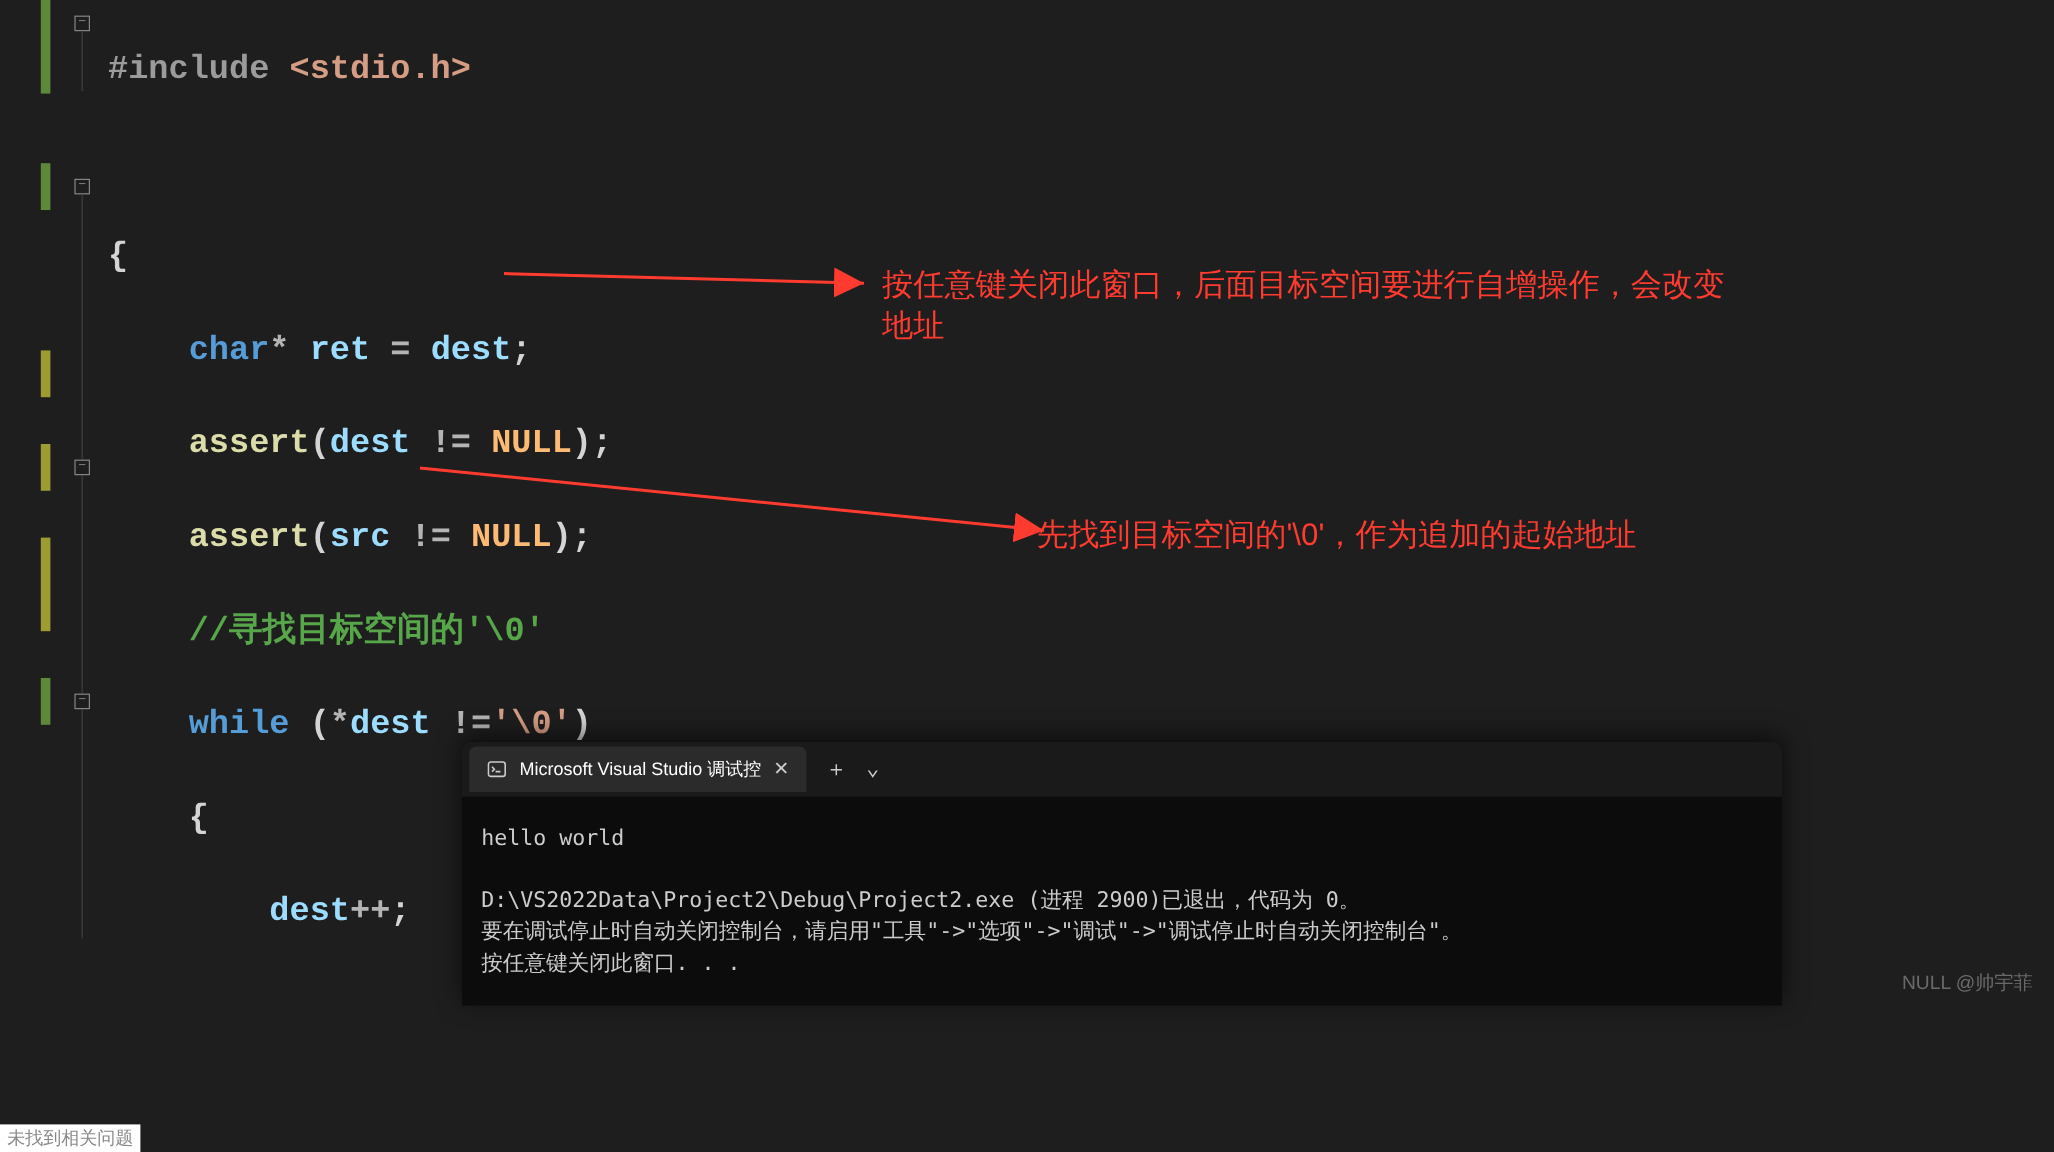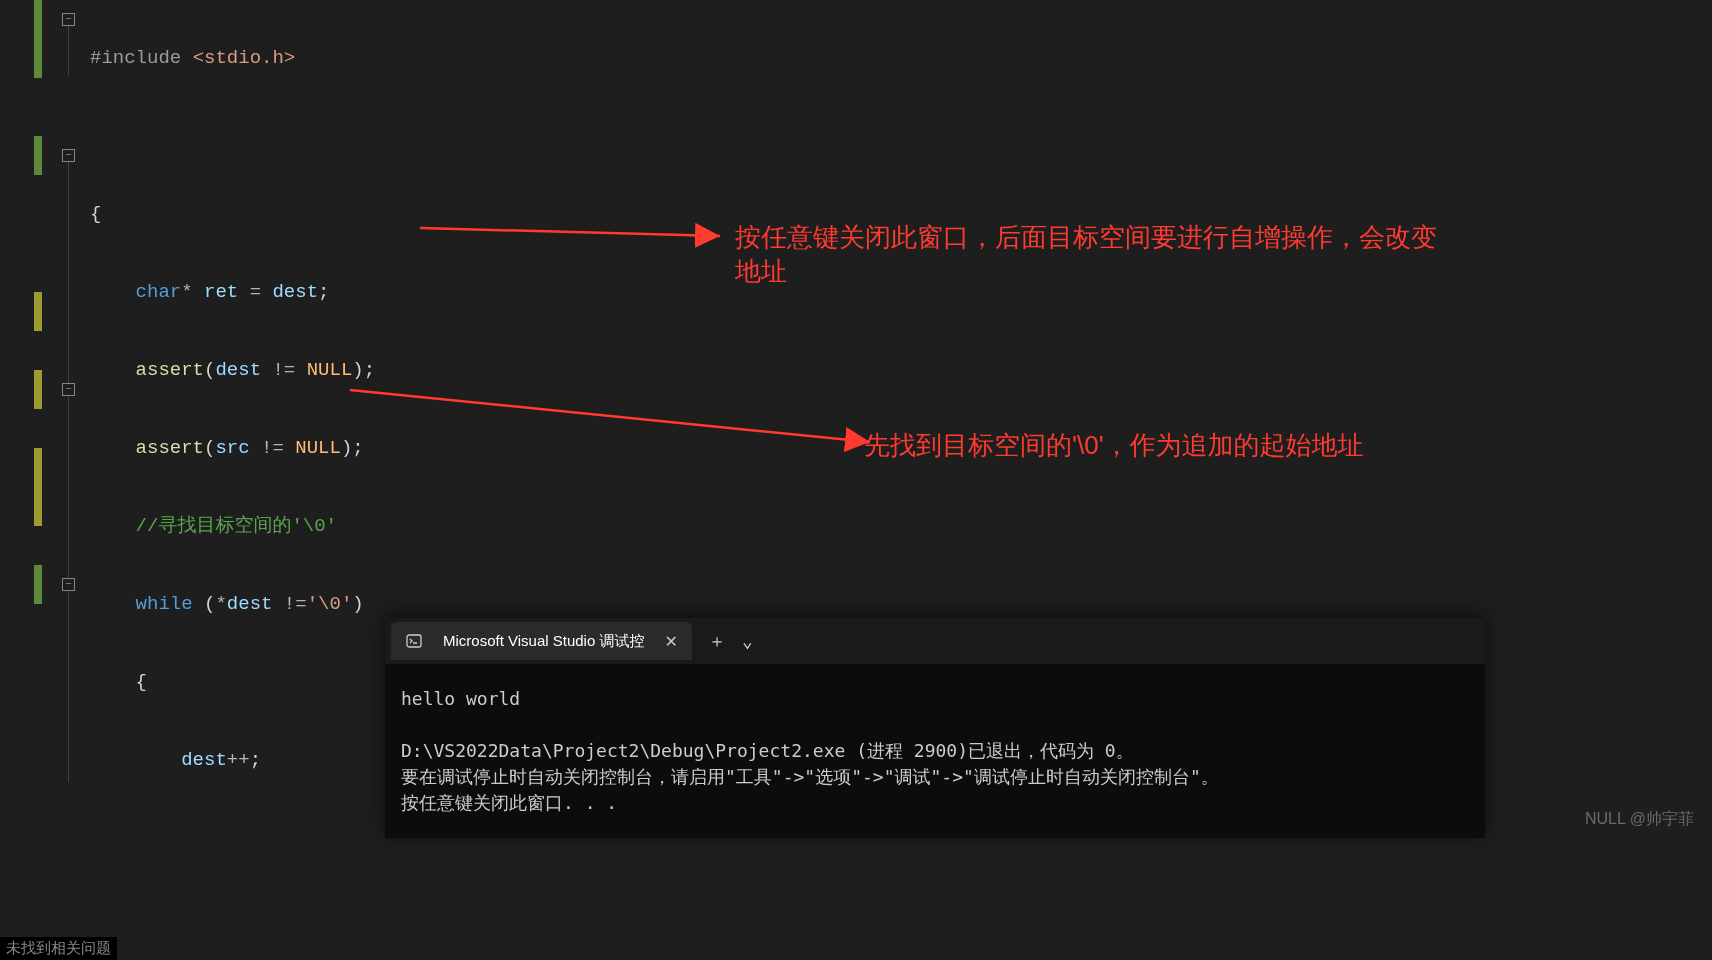--- a/index.html
+++ b/index.html
@@ -46,24 +46,25 @@
   }
   .vline {
     position: absolute;
     left: 68px;
     width: 1px;
     background: #404040;
   }
   .code {
     flex: 1;
     padding-left: 30px;
-    font-size: 19px;
+    font-size: 28px;
     line-height: 39px;
     white-space: pre;
     position: relative;
+    font-weight: bold;
   }
   .line { height: 39px; }
   .kw { color: #569cd6; }
   .type { color: #569cd6; }
   .fn { color: #dcdcaa; }
   .param { color: #9cdcfe; }
   .str { color: #d69d85; }
   .comment { color: #57a64a; }
   .op { color: #b4b4b4; }
   .punc { color: #d4d4d4; }
@@ -103,21 +104,21 @@
     padding-left: 6px;
   }
   .term-tab {
     height: 38px;
     background: #2b2b2b;
     border-radius: 6px 6px 0 0;
     display: flex;
     align-items: center;
     padding: 0 14px;
     margin-top: 0;
-    gap: 20px;
+    gap: 10px;
     color: #fff;
     font-family: "Segoe UI", sans-serif;
     font-size: 15px;
   }
   .term-tab .close {
     color: #ccc;
     font-size: 16px;
     cursor: pointer;
   }
   .term-plus, .term-chev {
@@ -145,21 +146,21 @@
     bottom: 130px;
     color: #6a6a6a;
     font-size: 16px;
     font-family: sans-serif;
   }
   .bottomtext {
     position: absolute;
     left: 0;
     bottom: 0;
     color: #888;
-    background: #000000;
+    background: #ffffff;
     font-size: 15px;
     padding: 2px 6px;
     font-family: "Microsoft YaHei", sans-serif;
   }
 </style>
 </head>
 <body>
 
 <div class="editor">
   <div class="gutter">

